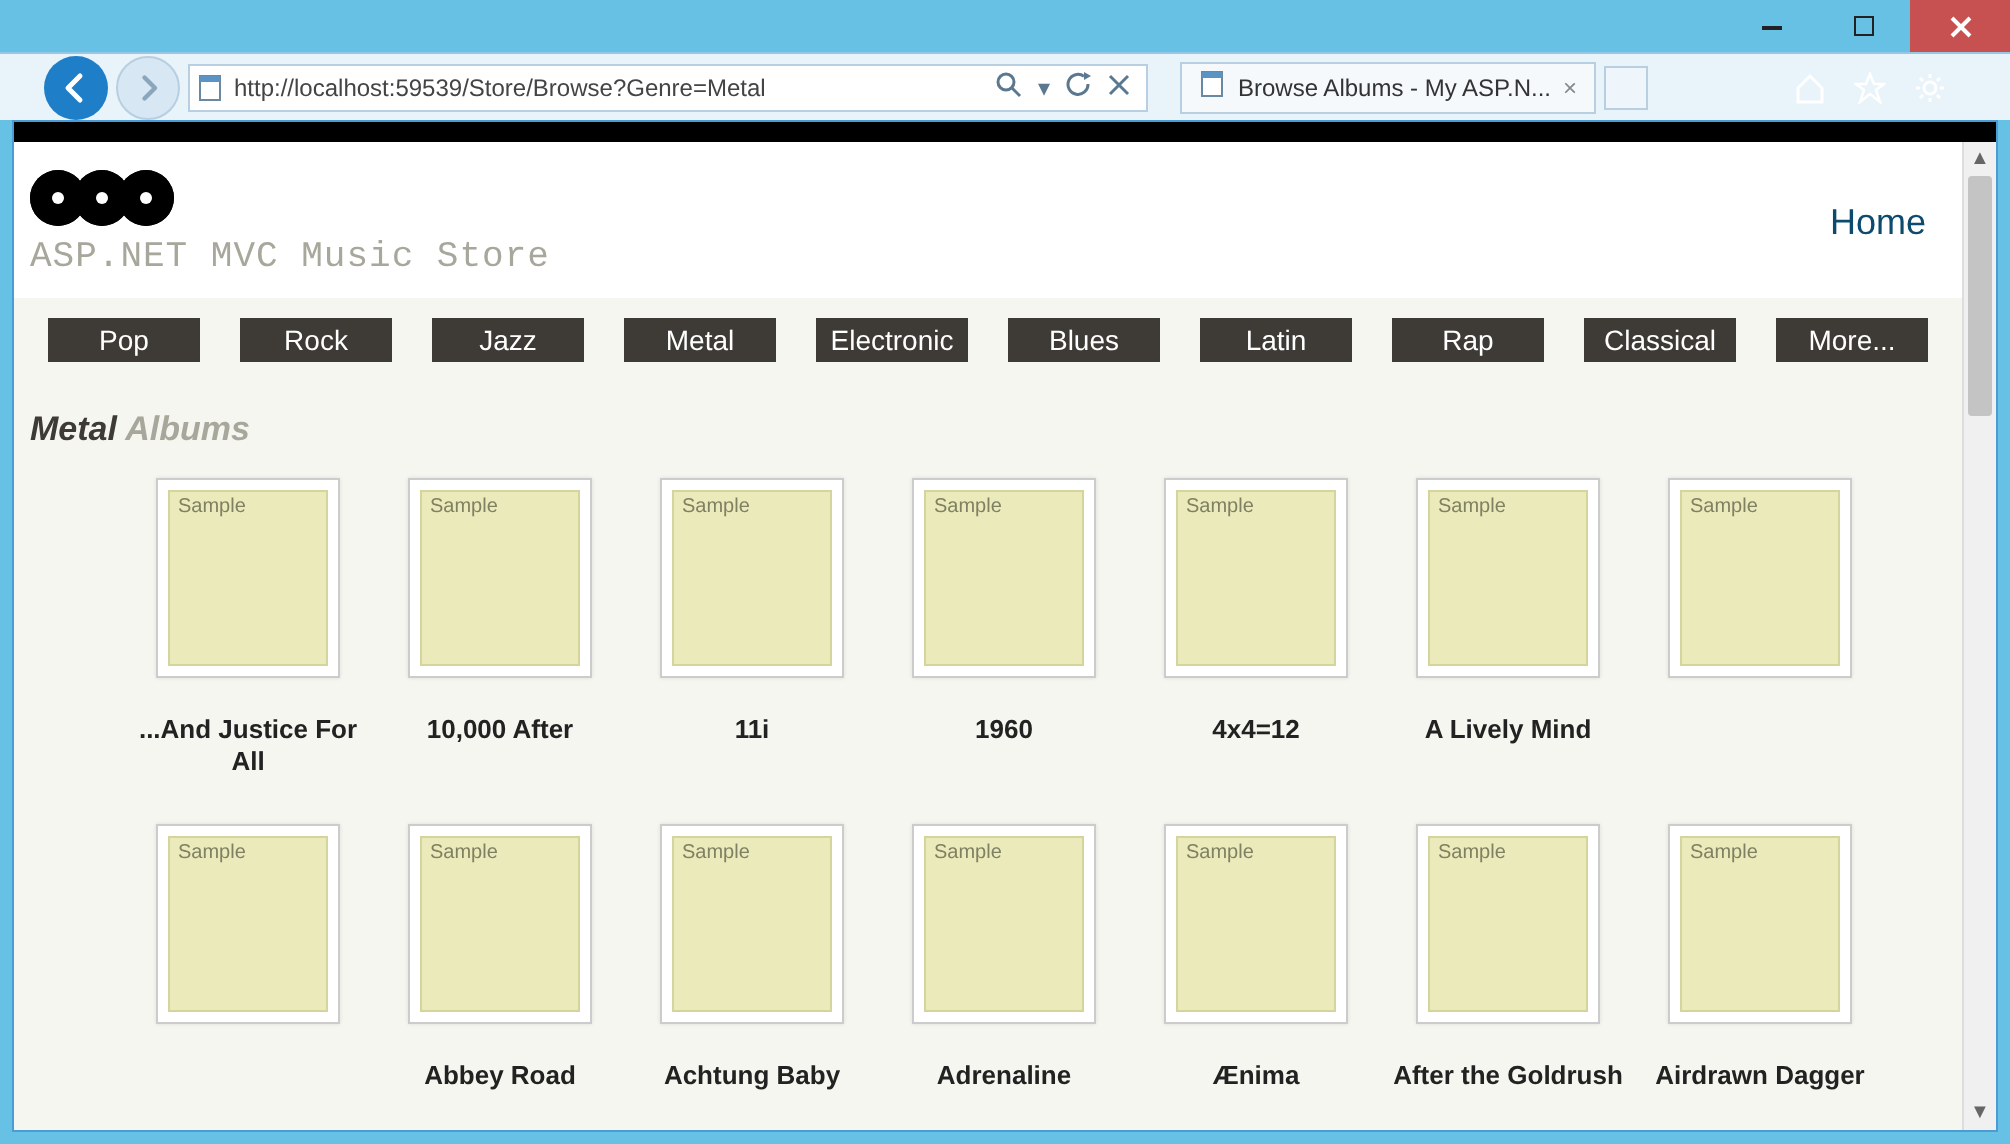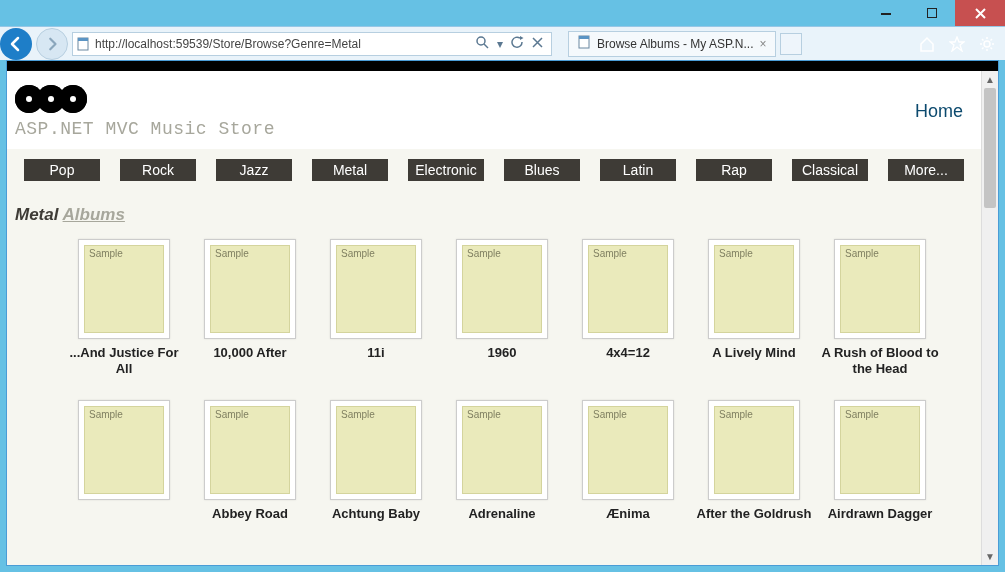--- a/index.html
+++ b/index.html
@@ -5,21 +5,21 @@
   * { box-sizing: border-box; margin: 0; padding: 0; }
   html, body { width: 1005px; height: 572px; font-family: "Segoe UI", Arial, sans-serif; overflow: hidden; }
   body { background: #66c1e4; display: flex; flex-direction: column; }
 
   
   .titlebar { height: 26px; background: #66c1e4; display: flex; align-items: stretch; justify-content: flex-end; }
   .win-btn { width: 46px; display: flex; align-items: center; justify-content: center; color: #000; font-size: 13px; }
   .win-close { background: #c75050; color: #fff; width: 50px; }
   .win-btn svg { display:block; }
 
-  .toolbar { height: 34px; background: #e9f3fa; display: flex; align-items: center; padding: 0 0; gap: 4px; border-top: 1px solid #96c7e6; }
+  .toolbar { height: 34px; background: #e9f3fa; display: flex; align-items: center; padding: 0 22px; gap: 4px; border-top: 1px solid #96c7e6; }
   .nav-back, .nav-fwd { width: 32px; height: 32px; border-radius: 50%; display: flex; align-items: center; justify-content: center; }
   .nav-back { background: #1e7ec8; }
   .nav-back svg { fill:#fff; }
   .nav-fwd { background: #d7e7f3; border:1px solid #b7cfe0; }
   .nav-fwd svg { fill:#8aa6bc; }
   .addr-wrap { flex: 0 0 480px; display:flex; align-items:center; border:1px solid #b7cfe0; background:#fff; height:24px; }
   .addr-icon { width:20px; display:flex; align-items:center; justify-content:center; color:#6a8; font-size:11px; }
   .addr-input { flex:1; border:none; outline:none; font-size:12px; color:#444; height:20px; padding:0 2px; }
   .addr-btns { display:flex; align-items:center; gap:8px; padding:0 8px; color:#5b7891; font-size:12px; }
   .tab-strip { margin-left: 12px; display:flex; align-items:center; height:26px; }
@@ -44,28 +44,28 @@
   .logo .disk { width:28px; height:28px; border-radius:50%; background: radial-gradient(circle at center, #fff 0 3px, #000 3px 14px); margin-right:-6px; box-shadow: inset 0 0 0 14px #000; position:relative; }
   .logo .disk::after { content:""; position:absolute; inset:11px; background:#fff; border-radius:50%; }
   .site-title { font-family: "Consolas","Courier New",monospace; color:#a7a79c; font-size:18px; letter-spacing:0.5px; }
   .home-link { color:#0c4a6e; font-size:18px; font-weight:400; padding-right:10px; padding-top:16px; }
 
   .genre-bar { display:flex; justify-content:center; gap:20px; padding:10px 0 8px 0; }
   .genre-btn { background:#3e3b36; color:#fff; font-size:14px; padding:3px 0; width:76px; text-align:center; }
 
   .content { padding:16px 8px 8px 8px; }
   .section-title { font-size:17px; font-weight:bold; color:#3e3b36; margin-bottom:14px; font-style:italic; }
-  .section-title .light { color:#a7a79c; font-style:italic;text-decoration:underline; }
+  .section-title .light { color:#a7a79c; font-style:italic; }
 
   .album-grid { display:flex; flex-wrap:wrap; gap:0; padding-left:46px; }
   .album { width:126px; display:flex; flex-direction:column; align-items:center; margin-bottom:22px; }
   .album-art { width:92px; height:100px; background:#fff; border:1px solid #ccc; box-shadow:0 0 2px rgba(0,0,0,0.1); padding:5px; }
   .album-art-inner { width:100%; height:100%; background:#eaeabb; border:1px solid #d4d49d; position:relative; }
   .sample-label { position:absolute; top:2px; left:4px; color:#808062; font-size:10px; }
-  .album-title { font-size:13px; font-weight:bold; text-align:center; color:#222; margin-top:6px; line-height:1.25; max-width:118px; }
+  .album-title { font-size:13px; font-weight:bold; text-align:center; color:#222; margin-top:18px; line-height:1.25; max-width:118px; }
 </style>
 </head>
 <body>
 
 <div class="titlebar">
   <div class="win-btn">
     <svg width="10" height="10">
         <rect y="5" width="10" height="2" fill="#222"></rect>
       </svg>
   </div>
@@ -237,21 +237,20 @@
               </div>
             </div>
             <div class="album-title">A Lively Mind</div>
           </div>
           <div class="album">
             <div class="album-art">
               <div class="album-art-inner">
                 <div class="sample-label">Sample</div>
               </div>
             </div>
-            <div class="album-title">A Rush of Blood to the Head</div>
           </div>
           <div class="album">
             <div class="album-art">
               <div class="album-art-inner">
                 <div class="sample-label">Sample</div>
               </div>
             </div>
           </div>
           <div class="album">
             <div class="album-art">

